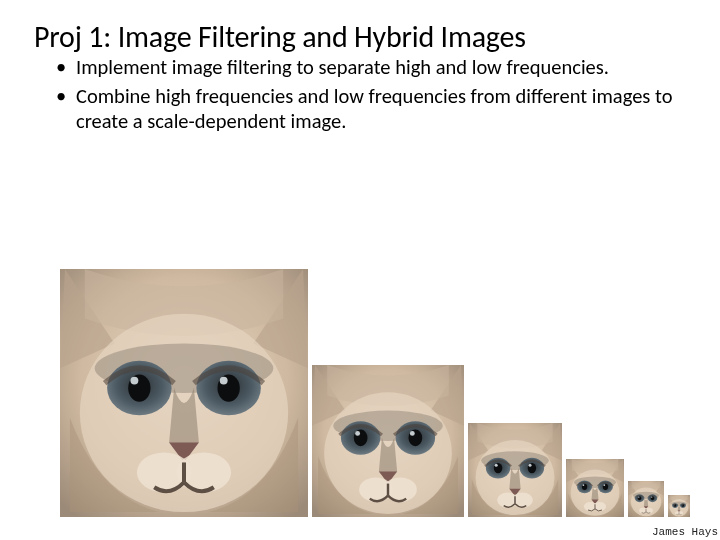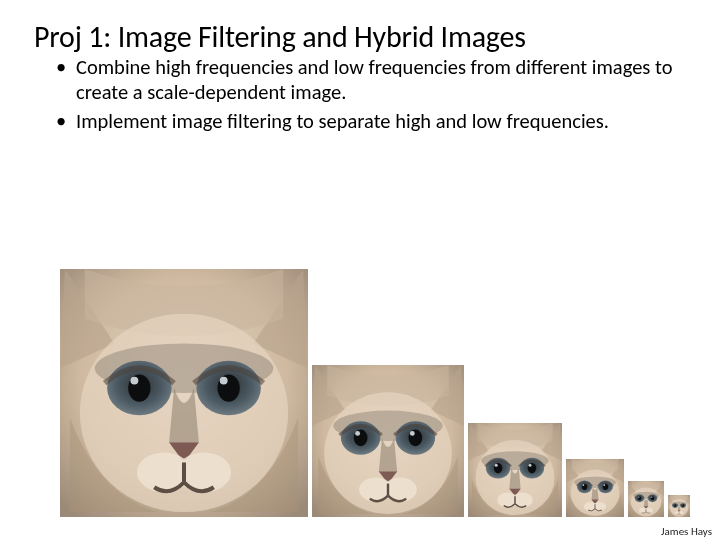--- a/index.html
+++ b/index.html
@@ -47,34 +47,35 @@
       gap: 4px;
     }
     .hybrid {
       background: #d6c9b8;
       position: relative;
       overflow: hidden;
     }
     .hybrid svg { display: block; width: 100%; height: 100%; }
     .credit {
       position: absolute;
-      right: 8px;
+      right: 2px;
       bottom: 2px;
       font-size: 11px;
       color: #222;
+      font-family: Liberation Mono, monospace;
     }
   </style>
 </head>
 <body>
 
 <div class="slide">
   <h1 class="title">Proj 1: Image Filtering and Hybrid Images</h1>
   <ul class="bullets">
+    <li>Implement image filtering to separate high and low frequencies.</li>
     <li>Combine high frequencies and low frequencies from different images to create a scale-dependent image.</li>
-    <li>Implement image filtering to separate high and low frequencies.</li>
   </ul>
 </div>
 
 <div class="image-row">
 
 <div class="hybrid" style="width: 248px; height: 248px;">
 <svg viewBox="0 0 100 100" preserveAspectRatio="xMidYMid slice">
   <defs>
     <radialGradient id="bg" cx="50%" cy="45%" r="70%">
       <stop offset="0%" stop-color="#e8d8c6"></stop>

